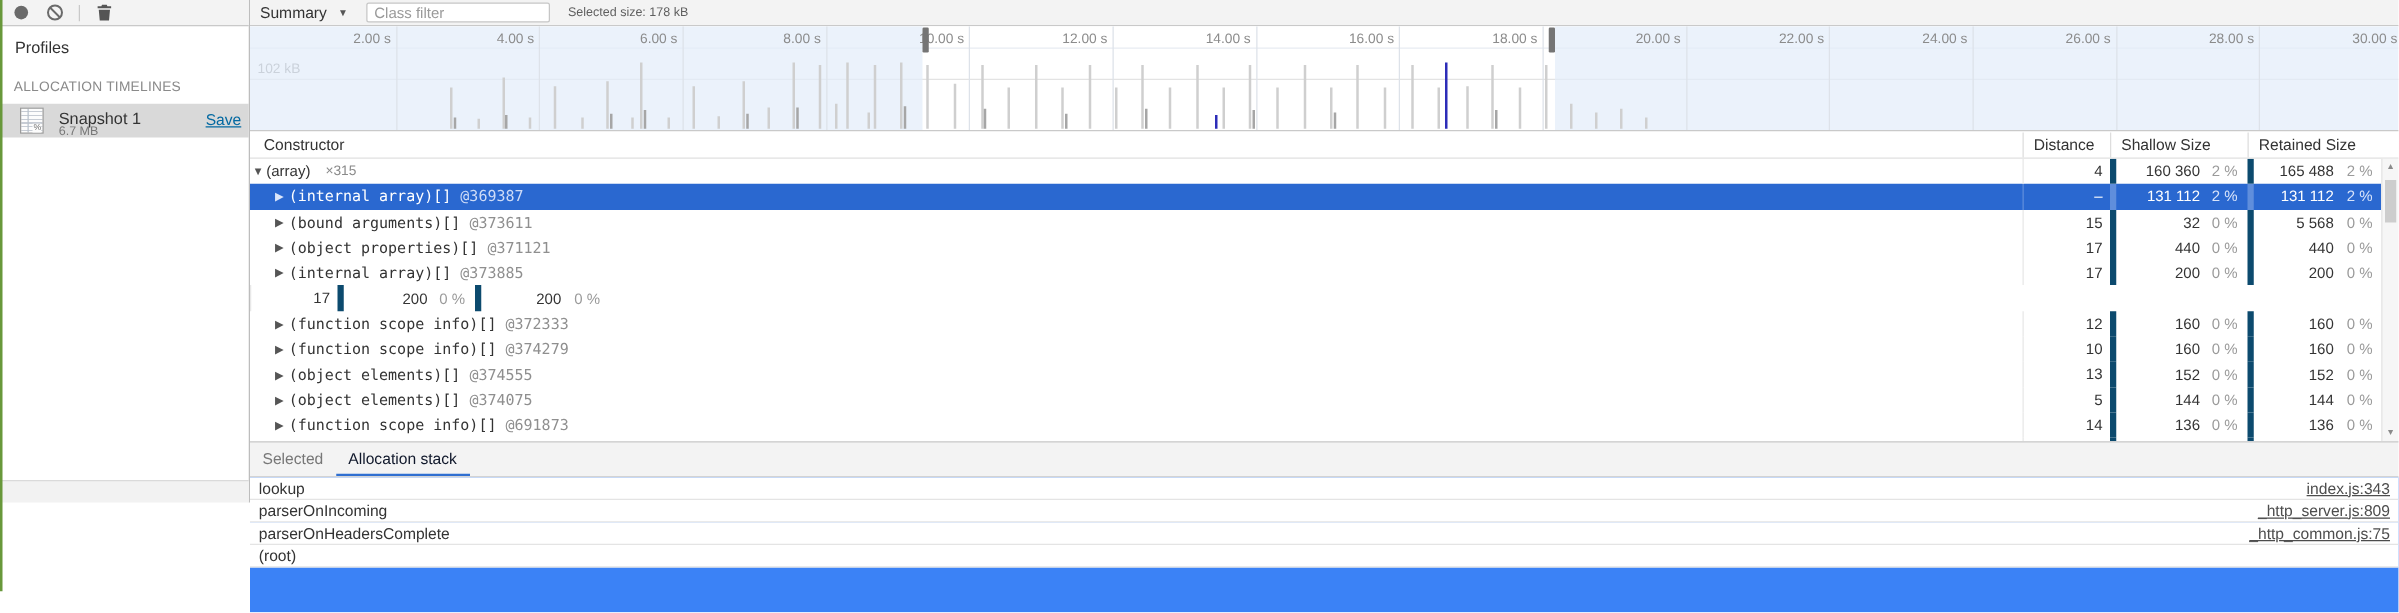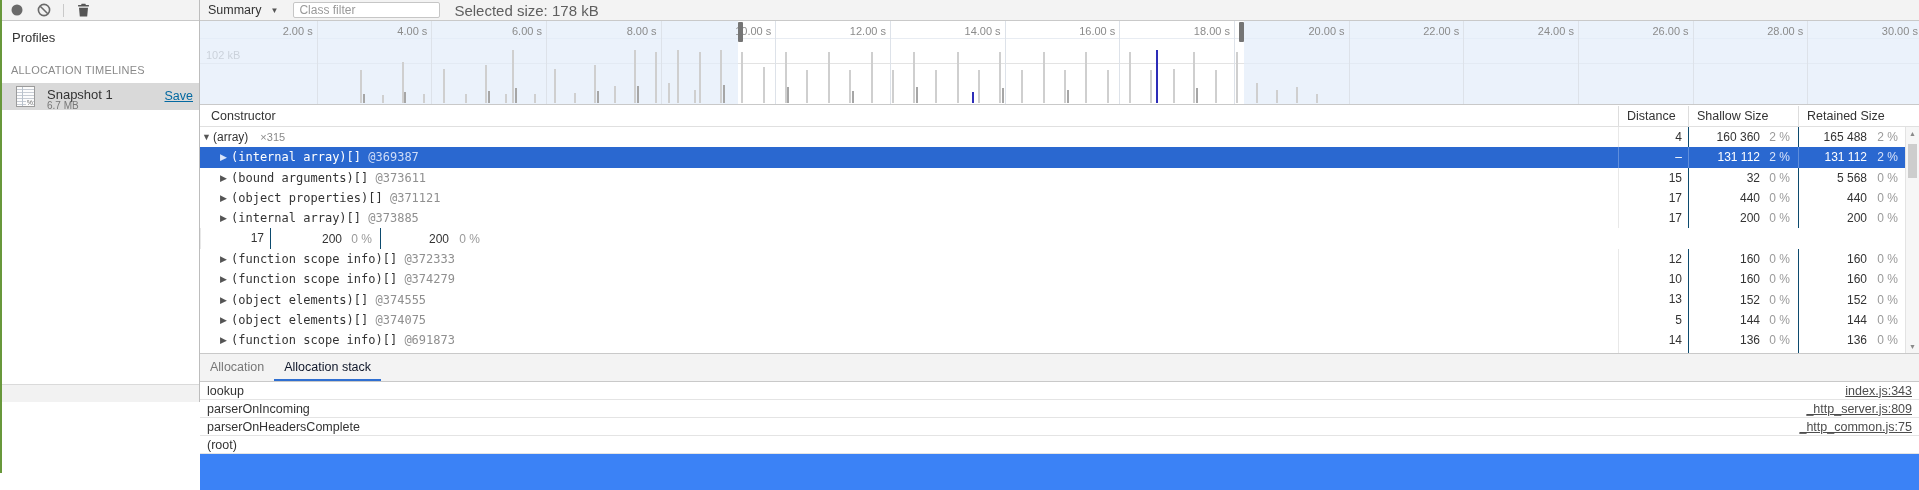--- a/index.html
+++ b/index.html
@@ -28,21 +28,21 @@
   .side-footer { position:absolute; left:0; top:384px; right:0; bottom:0; background:#f2f2f2; border-top:1px solid #dadada; }
   .green-strip { position:absolute; left:0; top:0; width:2px; height:473px; z-index:6; }
 
   
   .main { position:absolute; left:200px; top:0; width:1719px; height:490px; }
   .main-toolbar { position:absolute; left:0; top:0; right:0; height:21px; background:#f3f3f3; border-bottom:1px solid #c9c9c9; display:flex; align-items:center; }
   .summary { margin-left:8px; display:flex; align-items:center; font-size:12.5px; color:#333; cursor:default; }
   .caret { font-size:8px; color:#555; margin-left:9px; }
   .class-filter { margin-left:15px; width:147px; height:16px; border:1px solid #c6c6c6; border-radius:2px; font:12px "Liberation Sans", sans-serif; padding:0 5px; color:#333; background:#fff; }
   .class-filter::placeholder { color:#9a9a9a; }
-  .sel-size { margin-left:14px; font-size:15px; color:#5f5f5f; }
+  .sel-size { margin-left:14px; font-size:10px; color:#5f5f5f; }
 
   
   .timeline { position:absolute; left:0; top:21px; width:1719px; height:84px; border-bottom:1px solid #c9c9c9; background:#fff; overflow:hidden; }
   .tick-line { position:absolute; top:0; bottom:0; width:1px; background:#dde2e9; }
   .tick-label { position:absolute; top:4px; width:56px; text-align:right; font-size:11px; color:#8b8b8b; }
   .ruler-line { position:absolute; left:0; right:0; top:17px; height:1px; background:#e8ecf2; }
   .kb-line { position:absolute; left:0; right:0; top:42px; height:1px; background:#e3e3e3; }
   .kb-label { position:absolute; left:6px; top:28px; font-size:11px; color:#8b8b8b; }
   .bar { position:absolute; bottom:1px; width:2px; }
   .ovl { position:absolute; top:0; bottom:0; background:rgba(227,237,249,.72); }
@@ -61,21 +61,21 @@
   .row.sel { background:#2a68d0; color:#fff; }
   .cell-c { width:1418px; overflow:hidden; white-space:nowrap; display:flex; align-items:center; padding-left:2px; flex:none; height:100%; }
   .cell-c.child { padding-left:20px; }
   .tw { width:11px; flex:none; font-size:9px; color:#555; text-align:left; }
   .row.sel .tw { color:#dce6fa; }
   .mono { font-family:"DejaVu Sans Mono", monospace; font-size:12px; }
   .obj-id { color:#8f8f8f; }
   .row.sel .obj-id { color:#cfdcf7; }
   .count { font-size:11px; color:#8a8a8a; margin-left:12px; }
   .cell-d { width:70px; flex:none; border-left:1px solid #e8e8e8; text-align:right; padding-right:6px; height:100%; line-height:20.3px; }
-  .cell-s, .cell-r { flex:none; border-left:1px solid #0c4a6e; height:100%; display:flex; align-items:center; }
+  .cell-s, .cell-r { flex:none; border-left:5px solid #0c4a6e; height:100%; display:flex; align-items:center; }
   .cell-s { width:110px; } .cell-r { width:107px; }
   .val { flex:1; text-align:right; }
   .pct { width:38px; flex:none; text-align:right; color:#9a9a9a; padding-right:8px; }
   .cell-r .pct { padding-right:7px; }
   .row.sel .pct { color:#d9e4fa; }
   .row.sel .cell-d, .row.sel .cell-s, .row.sel .cell-r { border-left-color:rgba(255,255,255,.25); }
 
   .vscroll { position:absolute; left:1705px; top:127px; width:14px; height:226px; background:#f6f6f6; border-left:1px solid #e3e3e3; }
   .vs-up, .vs-down { position:absolute; left:0; right:0; text-align:center; font-size:7px; color:#8a8a8a; cursor:pointer; }
   .vs-up { top:3px; } .vs-down { bottom:3px; }
@@ -421,21 +421,21 @@
         </div>
       </div>
 
     <div class="vscroll">
       <div class="vs-up">▲</div>
       <div class="vs-thumb"></div>
       <div class="vs-down">▼</div>
     </div>
 
     <div class="tabs" id="tabs">
-        <div class="tab">Allocation</div>
+        <div class="tab">Selected</div>
         <div class="tab active">Allocation stack</div>
       </div>
     <div class="stack" id="stack">
         <div class="st-row">
           <div class="st-fn">lookup</div>
           <div class="st-loc">index.js:343</div>
         </div>
         <div class="st-row">
           <div class="st-fn">parserOnIncoming</div>
           <div class="st-loc">_http_server.js:809</div>

